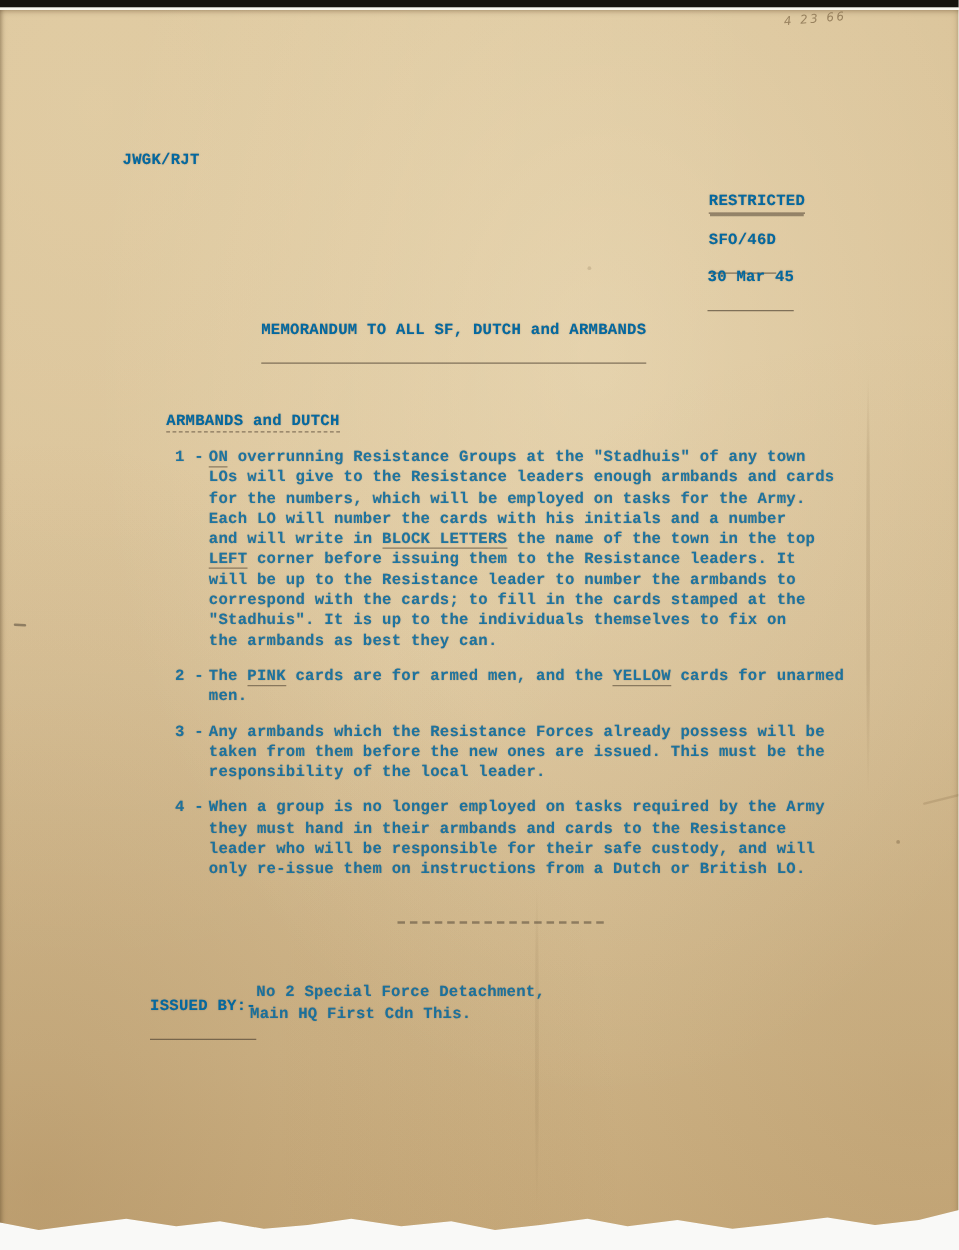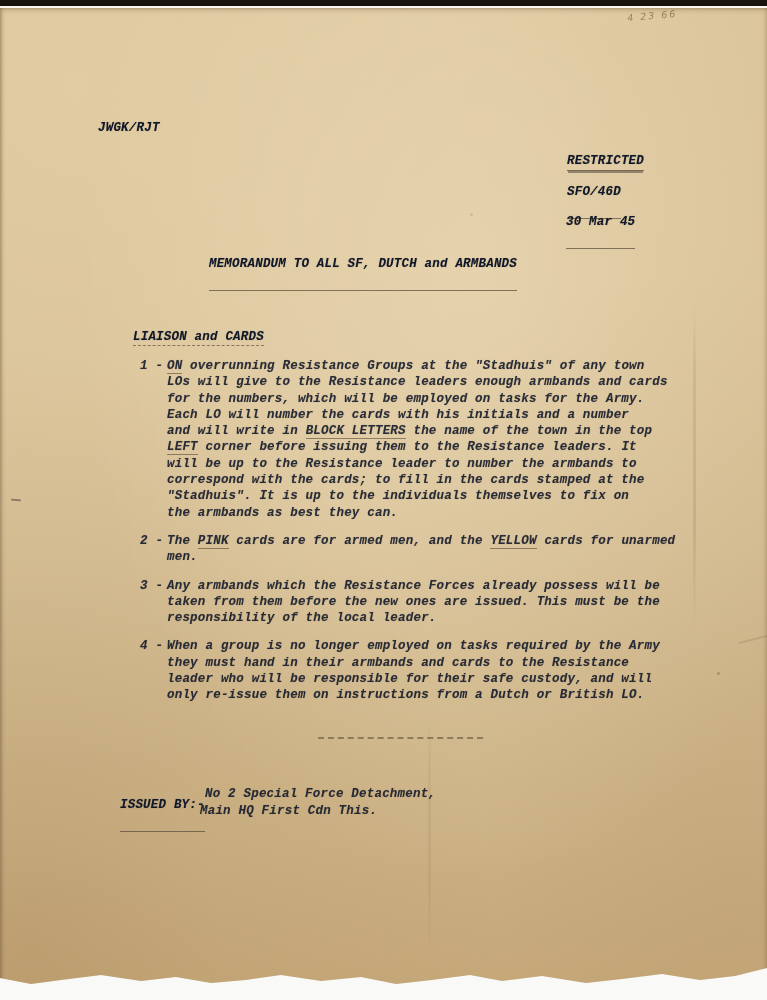--- a/index.html
+++ b/index.html
@@ -47,28 +47,27 @@
     border-radius:50%;
   }
   .crease-d{
     position:absolute;height:2px;background:rgba(110,85,52,0.18);
     transform:rotate(-14deg);border-radius:2px;
   }
 
   
   .type{
     position:absolute;
-    color:#0f172a;
+    color:#0369a1;
     font-weight:bold;
     font-size:12.5px;
     line-height:16.3px;
     letter-spacing:0.2px;
     text-shadow:0 0 1px rgba(86,72,56,0.55);
     white-space:pre-line;
-    font-style:italic;
   }
   .faded{opacity:0.88;}
   .u{border-bottom:1.5px solid rgba(86,72,56,0.70);}
   .u-solid{border-bottom:1.5px solid rgba(86,72,56,0.70);padding-bottom:19px;}
   .u-double{
     border-bottom:1px solid rgba(86,72,56,0.75);
     box-shadow:0 3px 0 -1px rgba(86,72,56,0.55);
     padding-bottom:2px;
   }
   .u-dash{border-bottom:1.5px dashed rgba(86,72,56,0.65);padding-bottom:1px;}
@@ -119,21 +118,21 @@
   <div class="pencil-note">4 23 66</div>
 
   <div class="type" style="left:98px;top:120px;">JWGK/RJT</div>
 
   <div class="type" style="left:567px;top:153px;text-align:center;"><span class="u-double">RESTRICTED</span></div>
   <div class="type" style="left:567px;top:184px;"><span class="u-solid">SFO/46D</span></div>
   <div class="type" style="left:566px;top:214px;"><span class="u-solid">30 Mar 45</span></div>
 
   <div class="type title-line" style="top:256px;"><span class="u-solid">MEMORANDUM TO ALL SF, DUTCH and ARMBANDS</span></div>
 
-  <div class="type" style="left:133px;top:329px;"><span class="u-dash">LIAISON and CARDS</span></div>
+  <div class="type" style="left:133px;top:329px;"><span class="u-dash">ARMBANDS and DUTCH</span></div>
 
   <div class="para-stack">
     <div class="para type faded" style="position:static;">
       <span class="pnum">1 -</span>
       <div class="ptext"><span class="u">ON</span><span> overrunning Resistance Groups at the "Stadhuis" of any town
 LOs will give to the Resistance leaders enough armbands and cards
 for the numbers, which will be employed on tasks for the Army.
 Each LO will number the cards with his initials and a number
 and will write in </span><span class="u">BLOCK LETTERS</span><span> the name of the town in the top
 </span><span class="u">LEFT</span><span> corner before issuing them to the Resistance leaders.  It

